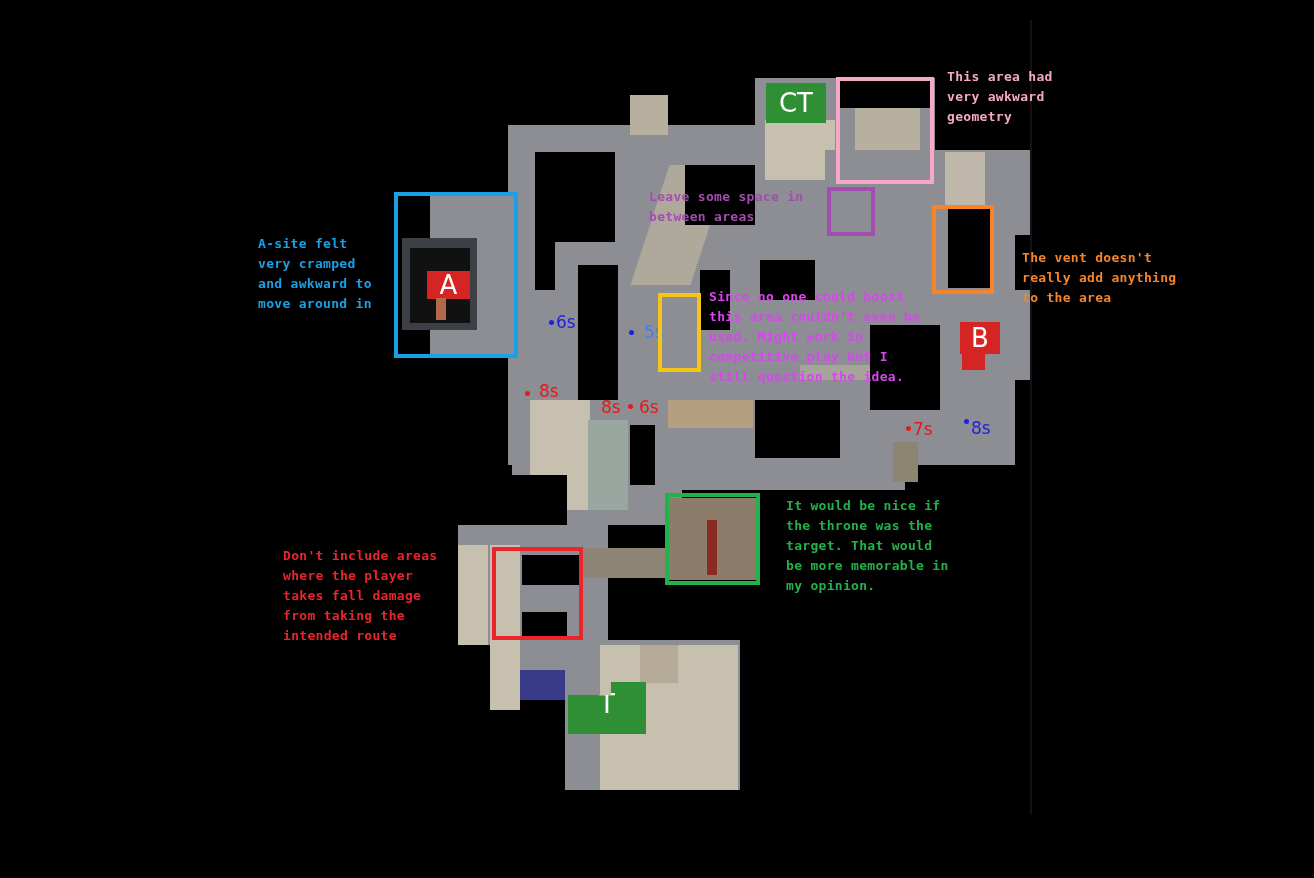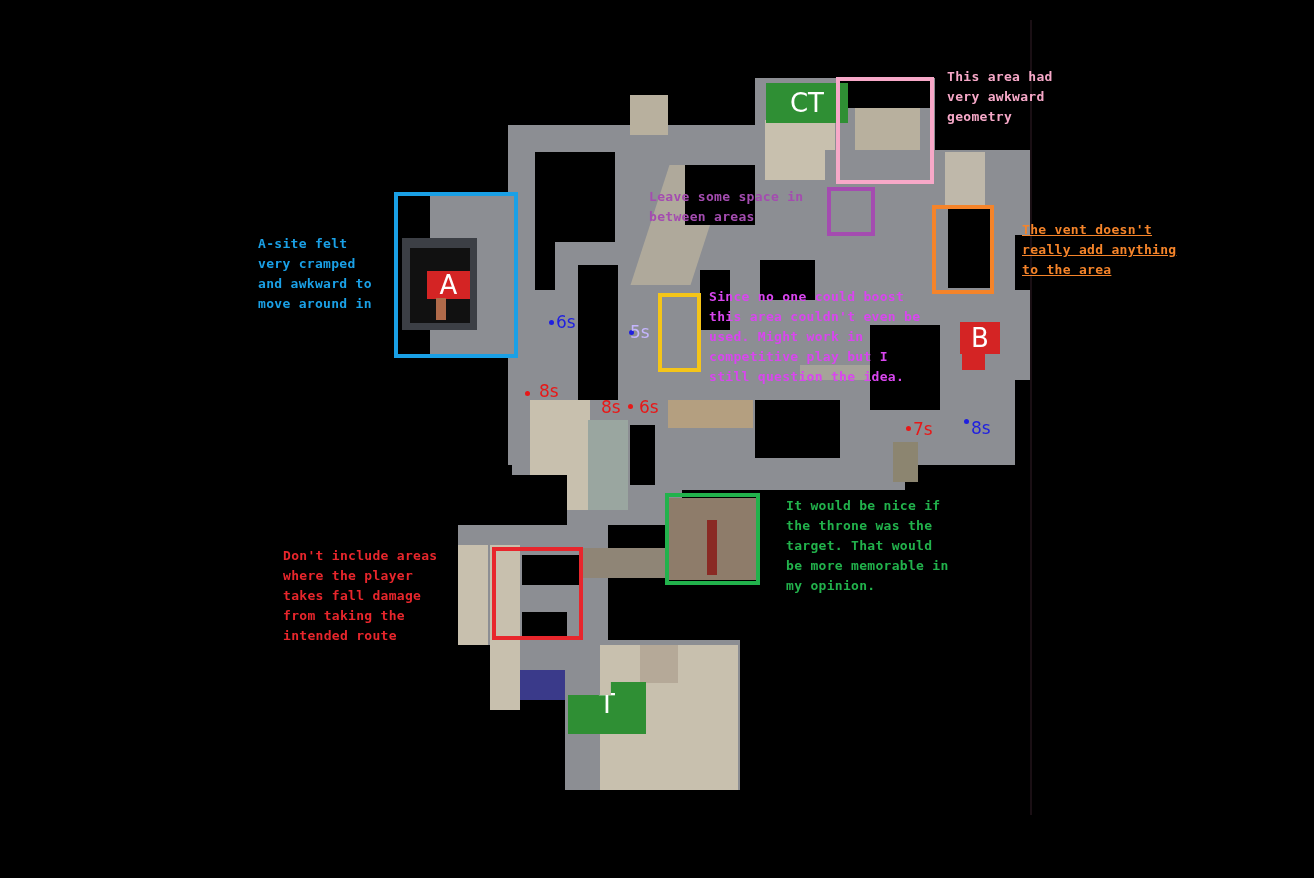--- a/index.html
+++ b/index.html
@@ -81,40 +81,40 @@
     <div class="dark" style="left:630px;top:425px;width:25px;height:60px;"></div>
     <div class="dark" style="left:512px;top:475px;width:55px;height:50px;"></div>
     <div class="dark" style="left:608px;top:580px;width:130px;height:60px;"></div>
     <div class="dark" style="left:522px;top:555px;width:60px;height:30px;"></div>
     <div class="dark" style="left:522px;top:612px;width:45px;height:28px;"></div>
     <div class="dark" style="left:490px;top:710px;width:75px;height:100px;"></div>
     <div class="dark" style="left:410px;top:248px;width:60px;height:75px;background:#111;"></div>
     <div class="abs" style="left:1030px;top:20px;width:2px;height:795px;background:#1a0f14;"></div>
   </div>
 
-  <div class="site" style="left:766px;top:83px;width:82px;height:40px;background:#2f8f34;font-size:26px;">
+  <div class="site" style="left:766px;top:83px;width:60px;height:40px;background:#2f8f34;font-size:26px;">
     <span>CT</span>
   </div>
   <div class="site" style="left:568px;top:682px;width:78px;height:52px;background:#2f8f34;font-size:26px;clip-path:polygon(0 25%,55% 25%,55% 0,100% 0,100% 100%,0 100%);">
     <span style="margin-top:-8px;">T</span>
   </div>
   <div class="site" style="left:427px;top:271px;width:43px;height:28px;background:#d42424;font-size:26px;">
     <span>A</span>
   </div>
   <div class="abs" style="left:436px;top:298px;width:10px;height:22px;background:#b06a4a;"></div>
   <div class="site" style="left:960px;top:322px;width:40px;height:32px;background:#d42424;font-size:26px;">
     <span>B</span>
   </div>
   <div class="abs" style="left:962px;top:352px;width:23px;height:18px;background:#d42424;"></div>
 
   <div>
     <div class="dot" style="left:549px;top:320px;background:#1f1fe0;"></div>
     <div class="timer" style="left:556px;top:312px;color:#1f1fe0;">6s</div>
     <div class="dot" style="left:629px;top:330px;background:#1f1fe0;"></div>
-    <div class="timer" style="left:630px;top:322px;color:#c4b5fd;">5s</div>
+    <div class="timer" style="left:644px;top:322px;color:#3b82f6;">5s</div>
     <div class="dot" style="left:525px;top:391px;background:#e81818;"></div>
     <div class="timer" style="left:539px;top:381px;color:#e81818;">8s</div>
     <div class="timer" style="left:601px;top:397px;color:#e81818;">8s</div>
     <div class="dot" style="left:628px;top:404px;background:#e81818;"></div>
     <div class="timer" style="left:639px;top:397px;color:#e81818;">6s</div>
     <div class="dot" style="left:906px;top:426px;background:#e81818;"></div>
     <div class="timer" style="left:913px;top:419px;color:#e81818;">7s</div>
     <div class="dot" style="left:964px;top:419px;background:#1f1fe0;"></div>
     <div class="timer" style="left:971px;top:418px;color:#1f1fe0;">8s</div>
   </div>
@@ -129,21 +129,21 @@
 
   <div class="note" style="left:947px;top:67px;color:#f7a8c8;">This area had
 very awkward
 geometry</div>
   <div class="note" style="left:258px;top:234px;color:#1aa0e6;">A-site felt
 very cramped
 and awkward to
 move around in</div>
   <div class="note" style="left:649px;top:187px;color:#a44cb0;">Leave some space in
 between areas</div>
-  <div class="note" style="left:1022px;top:220px;color:#f5842a;text-decoration:underline;">The vent doesn't
+  <div class="note" style="left:1022px;top:248px;color:#f5842a;">The vent doesn't
 really add anything
 to the area</div>
   <div class="note" style="left:709px;top:287px;color:#d946ef;">Since no one could boost
 this area couldn't even be
 used. Might work in
 competitive play but I
 still question the idea.</div>
   <div class="note" style="left:786px;top:496px;color:#22b24c;">It would be nice if
 the throne was the
 target. That would

